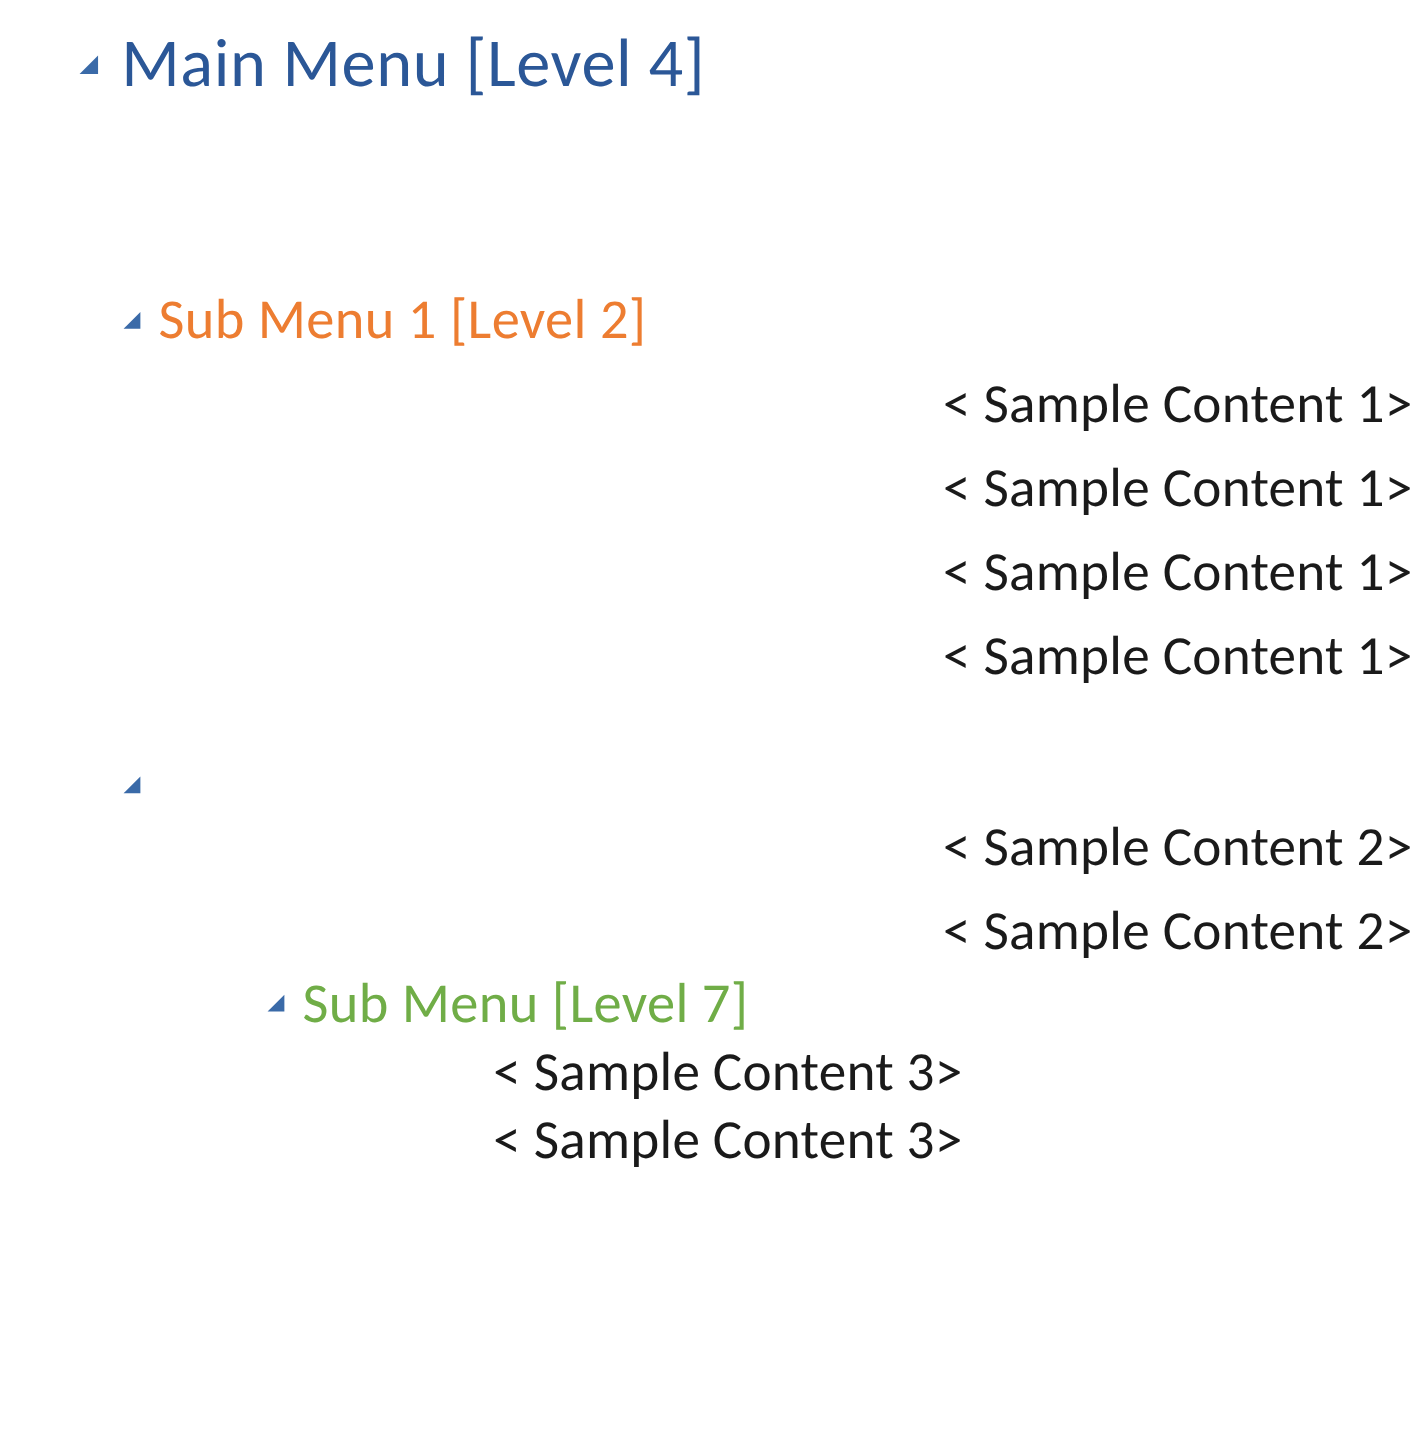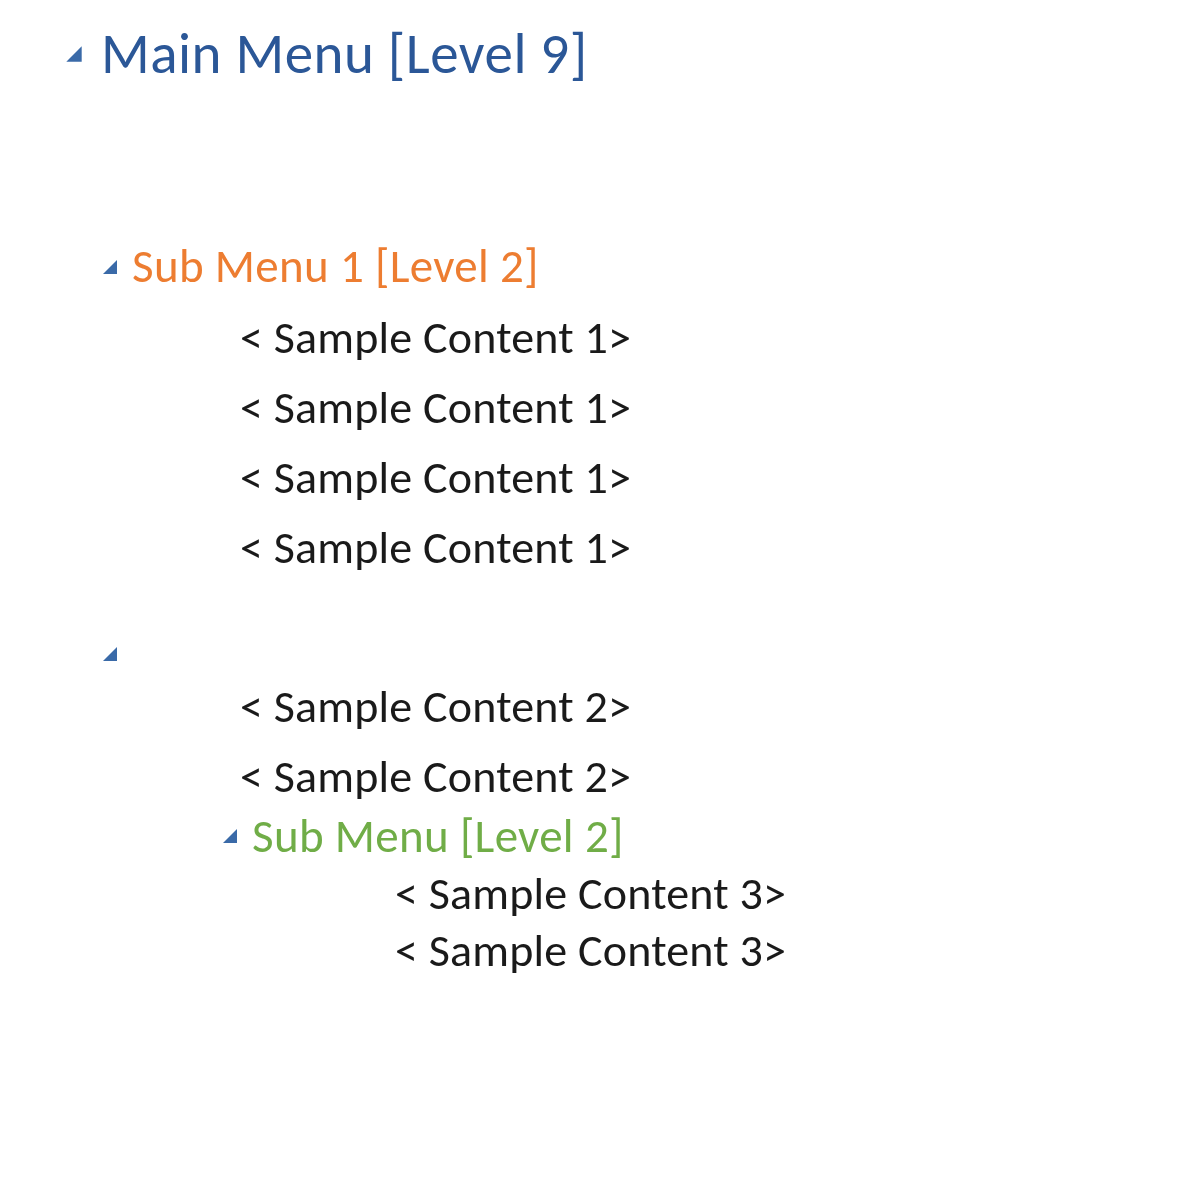--- a/index.html
+++ b/index.html
@@ -75,25 +75,27 @@
       font-weight: 400;
       color: #70ad47;
       letter-spacing: 0.3px;
     }
 
     
     .content-row {
       padding-left: 240px;
       margin-top: 15px;
       margin-bottom: 2px;
+      justify-content: flex-end;
     }
     .content-deep-row {
       padding-left: 395px;
       margin-top: 2px;
       margin-bottom: 2px;
+      margin-left: 16px;
     }
     .content-text {
       font-size: 46px;
       font-weight: 400;
       color: #1a1a1a;
       letter-spacing: 0.2px;
     }
 
     .group-gap {
       height: 58px;
@@ -101,21 +103,21 @@
   </style>
 </head>
 <body>
 
 <div class="row heading-level-1-row">
   <span class="collapse-triangle">
     <svg width="22" height="22" viewBox="0 0 20 20">
         <polygon points="3,17 17,17 17,3" fill="#3a6aa8"></polygon>
       </svg>
   </span>
-  <span class="heading-level-1-text">Main Menu [Level 9]</span>
+  <span class="heading-level-1-text">Main Menu [Level 4]</span>
 </div>
 
 <div class="row heading-level-2-row">
   <span class="collapse-triangle">
     <svg width="20" height="20" viewBox="0 0 20 20">
         <polygon points="3,17 17,17 17,3" fill="#3a6aa8"></polygon>
       </svg>
   </span>
   <span class="heading-level-2-text">Sub Menu 1 [Level 2]</span>
 </div>
@@ -149,21 +151,21 @@
 <div class="row content-row">
   <span class="content-text">&lt; Sample Content 2&gt;</span>
 </div>
 
 <div class="row heading-level-3-row">
   <span class="collapse-triangle">
     <svg width="20" height="20" viewBox="0 0 20 20">
         <polygon points="3,17 17,17 17,3" fill="#3a6aa8"></polygon>
       </svg>
   </span>
-  <span class="heading-level-3-text">Sub Menu [Level 2]</span>
+  <span class="heading-level-3-text">Sub Menu [Level 7]</span>
 </div>
 
 <div class="row content-deep-row">
   <span class="content-text">&lt; Sample Content 3&gt;</span>
 </div>
 <div class="row content-deep-row">
   <span class="content-text">&lt; Sample Content 3&gt;</span>
 </div>
 
 </body></html>

